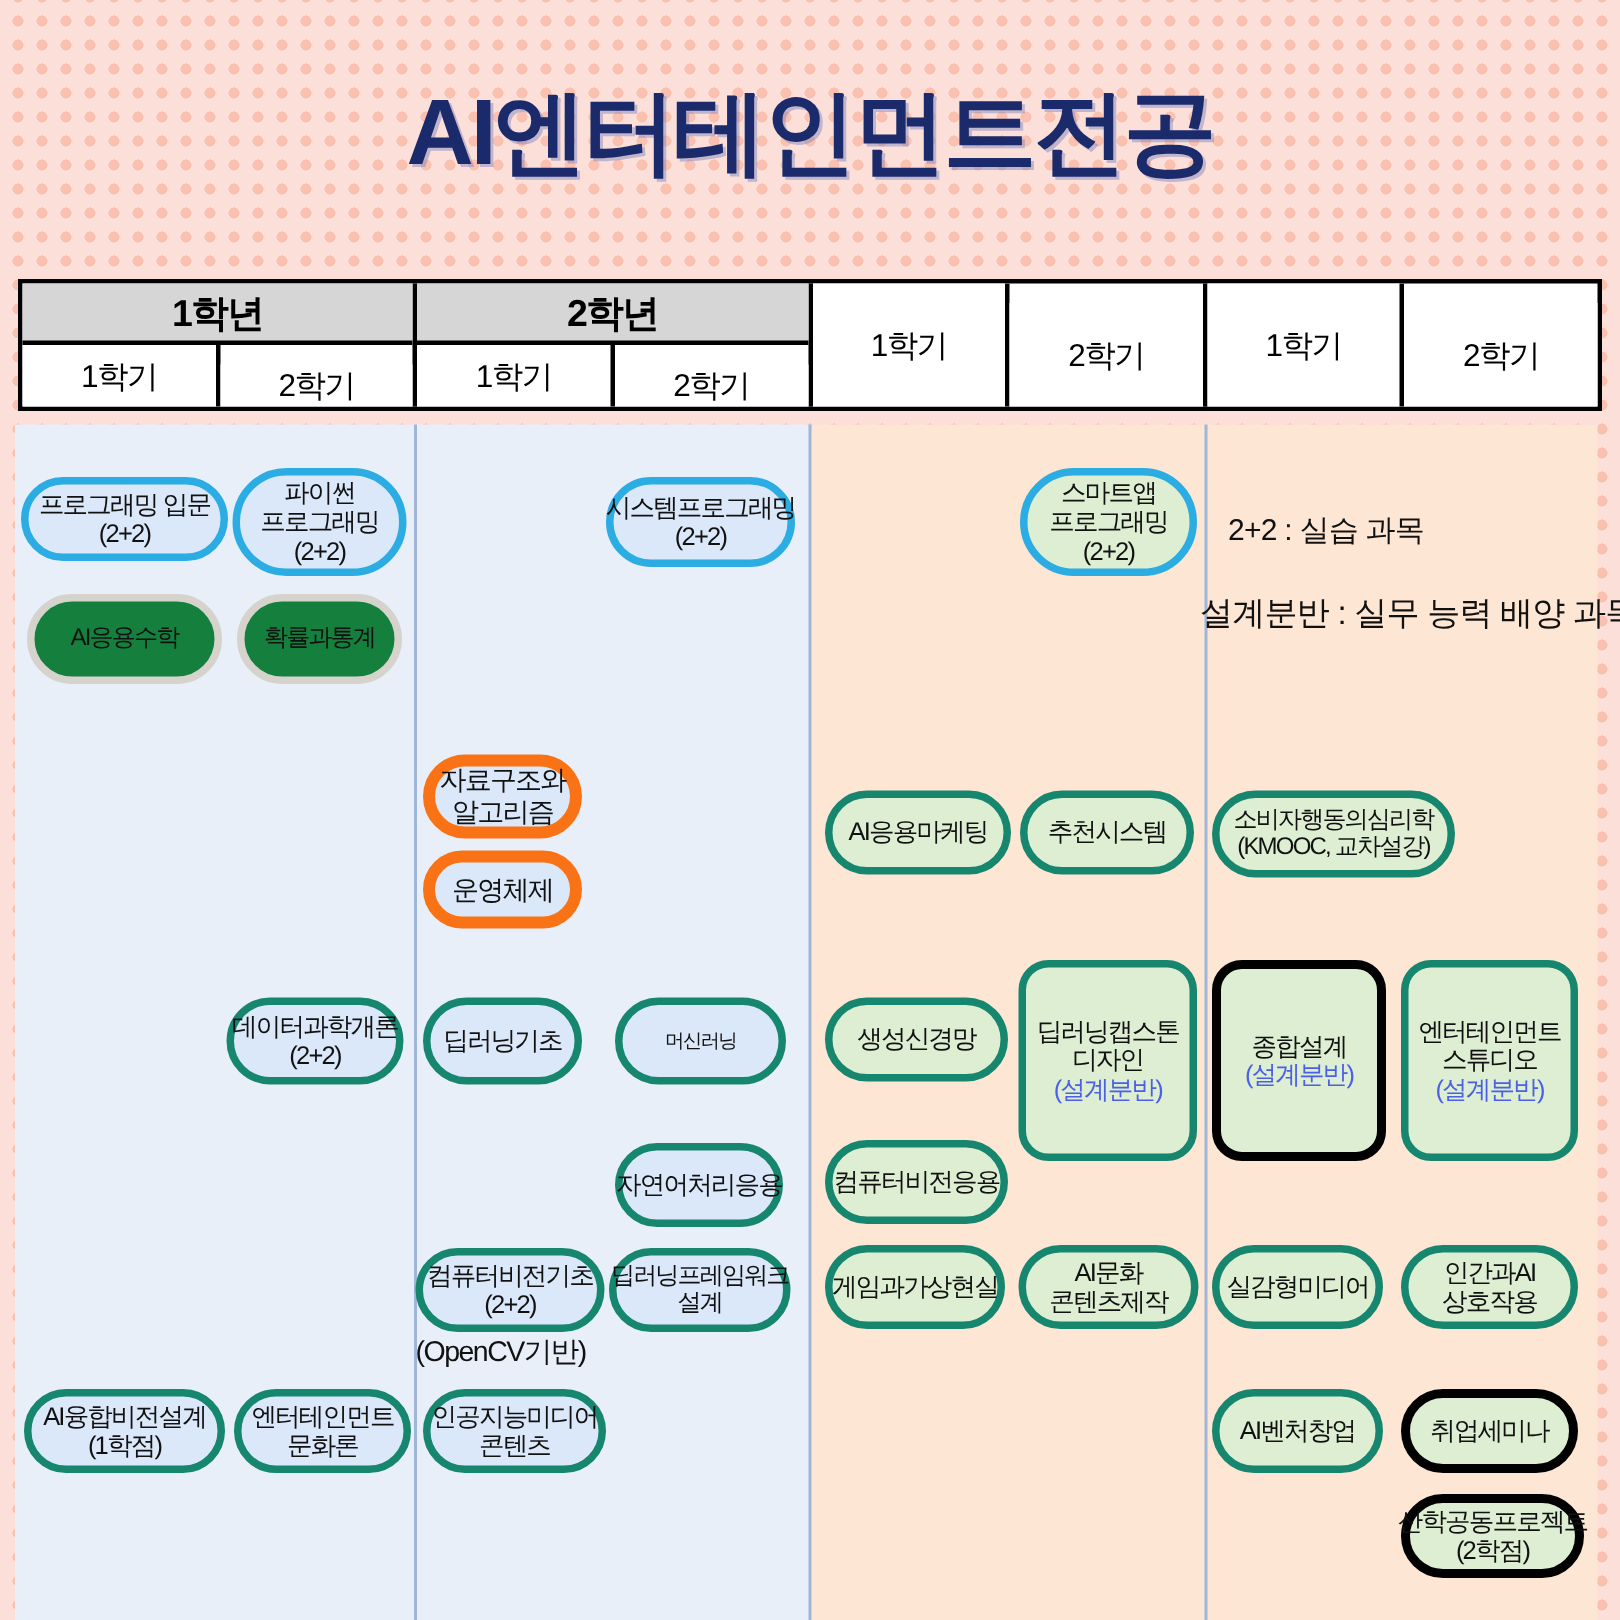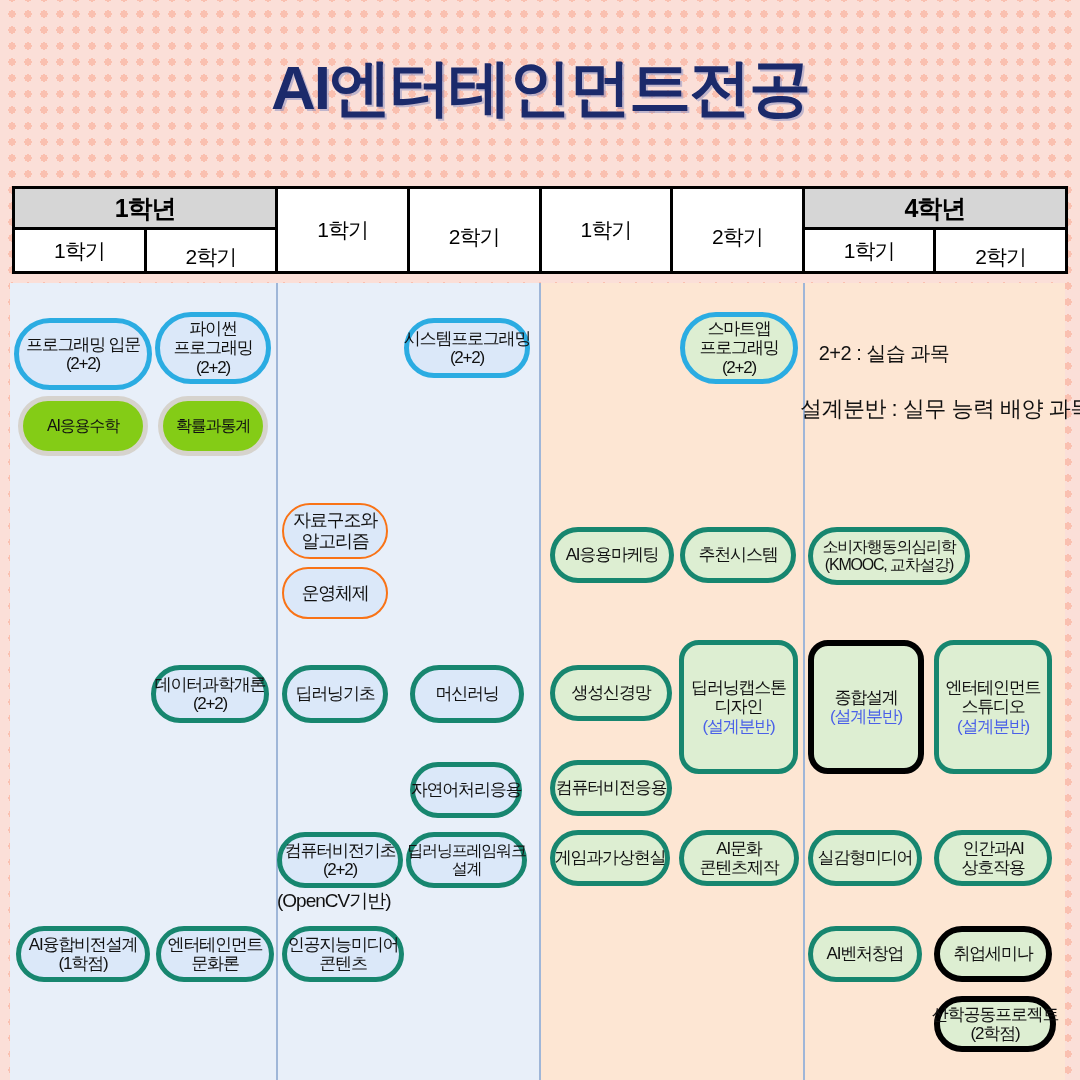--- a/index.html
+++ b/index.html
@@ -83,22 +83,22 @@
     color:#111;
     letter-spacing:-1.2px;
     line-height:1.14;
   }
   .node .ln{ display:block; white-space:nowrap; }
   .pill{ border-radius:999px; }
   .rect{ border-radius:20px; }
 
   
   .b-blue  { border:5px solid #2bace2; background:#dbe8f9; }
-  .b-grey  { border:5px solid #d6d3cd; background:#84cc16; }
-  .b-purple{ border:2px solid #f97316; background:#dbe8f9; }
+  .b-grey  { border:5px solid #d6d3cd; background:#15803d; }
+  .b-purple{ border:8px solid #f97316; background:#dbe8f9; }
   .b-tealB { border:5px solid #17866f; background:#dbe8f9; }
   .b-tealG { border:5px solid #17866f; background:#ddeed2; }
   .b-blkG  { border:6px solid #000000; background:#ddeed2; }
   .b-blueG { border:5px solid #2bace2; background:#ddeed2; }
 
   .sub-blue{ color:#4a60e8; }
 
   
   .cap{
     position:absolute; z-index:4;
@@ -118,53 +118,53 @@
 
 <div id="hdr">
   <div class="yrcol">
     <div class="yrname">1학년</div>
     <div class="semrow">
       <div class="sem">1학기</div>
       <div class="sem">2학기</div>
     </div>
   </div>
   <div class="yrcol">
-    <div class="semrow">
-      <div class="sem">1학기</div>
-      <div class="sem">2학기</div>
-    </div>
-  </div>
-  <div class="yrcol">
-    <div class="semrow">
-      <div class="sem">1학기</div>
-      <div class="sem">2학기</div>
-    </div>
-  </div>
-  <div class="yrcol">
-    <div class="yrname">4학년</div>
+    <div class="yrname">2학년</div>
+    <div class="semrow">
+      <div class="sem">1학기</div>
+      <div class="sem">2학기</div>
+    </div>
+  </div>
+  <div class="yrcol">
+    <div class="semrow">
+      <div class="sem">1학기</div>
+      <div class="sem">2학기</div>
+    </div>
+  </div>
+  <div class="yrcol">
     <div class="semrow">
       <div class="sem">1학기</div>
       <div class="sem">2학기</div>
     </div>
   </div>
 </div>
 
 <div id="panelL"></div>
 <div id="panelR"></div>
 <div class="vdiv" style="left:276px"></div>
 <div class="vdiv" style="left:539px"></div>
 <div class="vdiv" style="left:803px"></div>
 
 <div class="legend" style="left:884px; top:340px; font-size:20px; transform:translateX(-50%);">2+2 : 실습 과목</div>
 <div class="legend" style="left:800px; top:394px; font-size:22px;">설계분반 : 실무 능력 배양 과목</div>
 
 <div class="cap" style="left:277px; top:888px; font-size:19px;">(OpenCV기반)</div>
 
 <div id="nodes">
-    <div class="node pill b-blue" style="left: 14px; top: 318px; width: 138px; height: 72px; font-size: 17px;">
+    <div class="node pill b-blue" style="left: 14px; top: 318px; width: 138px; height: 56px; font-size: 17px;">
       <span class="ln">프로그래밍 입문</span>
       <span class="ln">(2+2)</span>
     </div>
     <div class="node pill b-blue" style="left: 155px; top: 312px; width: 116px; height: 72px; font-size: 17px;">
       <span class="ln">파이썬</span>
       <span class="ln">프로그래밍</span>
       <span class="ln">(2+2)</span>
     </div>
     <div class="node pill b-blue" style="left: 404px; top: 318px; width: 126px; height: 60px; font-size: 17px;">
       <span class="ln">시스템프로그래밍</span>
@@ -198,21 +198,21 @@
       <span class="ln">소비자행동의심리학</span>
       <span class="ln">(KMOOC, 교차설강)</span>
     </div>
     <div class="node pill b-tealB" style="left: 151px; top: 665px; width: 118px; height: 58px; font-size: 17px;">
       <span class="ln">데이터과학개론</span>
       <span class="ln">(2+2)</span>
     </div>
     <div class="node pill b-tealB" style="left: 282px; top: 665px; width: 106px; height: 58px; font-size: 17px;">
       <span class="ln">딥러닝기초</span>
     </div>
-    <div class="node pill b-tealB" style="left: 410px; top: 665px; width: 114px; height: 58px; font-size: 17px;">
+    <div class="node pill b-tealB" style="left: 410px; top: 665px; width: 114px; height: 58px; font-size: 13px;">
       <span class="ln">머신러닝</span>
     </div>
     <div class="node pill b-tealG" style="left: 550px; top: 665px; width: 122px; height: 56px; font-size: 17px;">
       <span class="ln">생성신경망</span>
     </div>
     <div class="node rect b-tealG" style="left: 679px; top: 640px; width: 119px; height: 134px; font-size: 17px;">
       <span class="ln">딥러닝캡스톤</span>
       <span class="ln">디자인</span>
       <span class="ln sub-blue">(설계분반)</span>
     </div>

